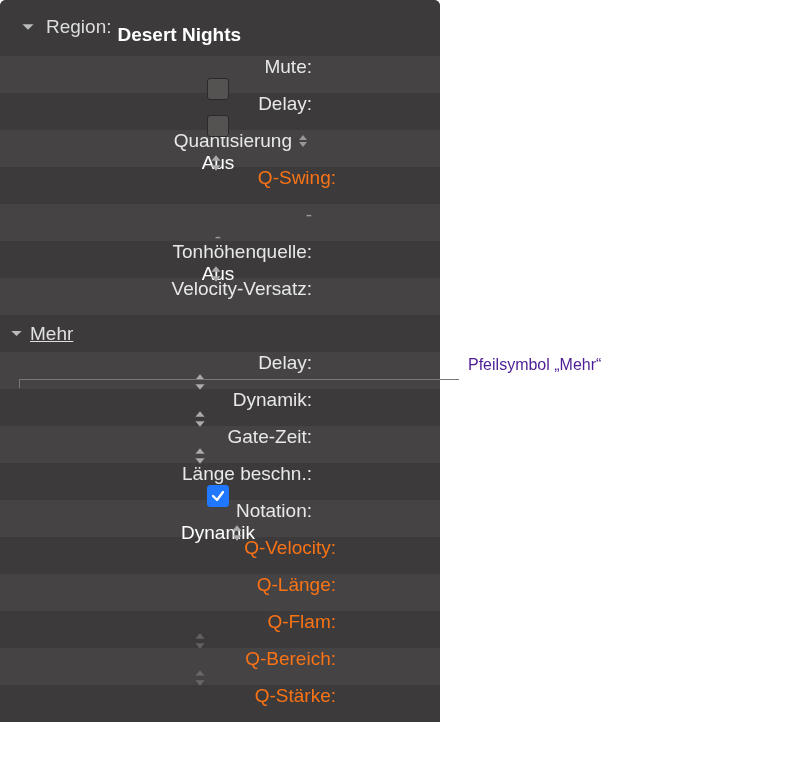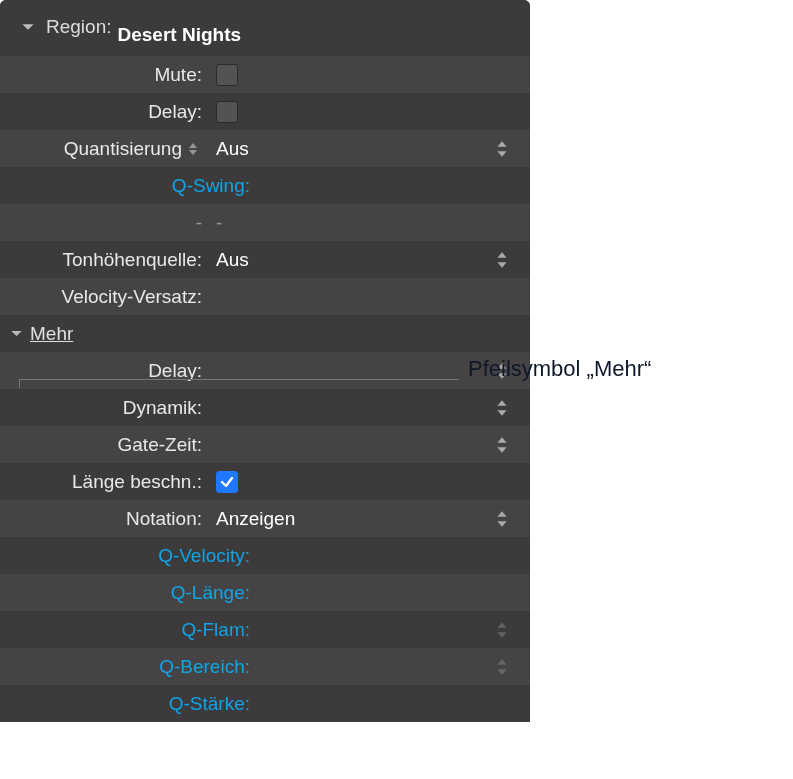--- a/index.html
+++ b/index.html
@@ -4,21 +4,21 @@
 <style>
   * { box-sizing: border-box; margin: 0; padding: 0; }
   body {
     font-family: -apple-system, "Helvetica Neue", Arial, sans-serif;
     background: #fff;
     width: 793px;
     height: 779px;
     position: relative;
   }
   .panel {
-    width: 530px;
+    width: 440px;
     background: #3c3a3a;
     color: #ccc;
     font-size: 19px;
     border-radius: 6px 6px 0 0;
     overflow: hidden;
   }
   .header {
     display: flex;
     align-items: center;
     padding: 8px 10px 10px 18px;
@@ -43,25 +43,26 @@
     font-weight: 700;
     margin-left: 6px;
     margin-top: 16px;
   }
   .rows { }
   .row {
     display: flex;
     align-items: center;
     height: 37px;
     padding: 0 10px 0 0;
+    flex-direction: column;
   }
   .row:nth-child(odd) { background: #454343; }
   .row:nth-child(even) { background: #3c3a3a; }
   .row.dimmed .label,
-  .row.dimmed .value { color: #0ea5e9; margin-left: 48px; }
+  .row.dimmed .value { color: #f97316; margin-left: 48px; }
   .label {
     width: 210px;
     text-align: right;
     padding-right: 8px;
     color: #e8e8e8;
     font-weight: 500;
     white-space: nowrap;
     display: flex;
     align-items: center;
     justify-content: flex-end;
@@ -150,22 +151,22 @@
     color:#999;
   }
   
   .callout-line {
     position: absolute;
     border-top: 1.5px solid #777;
     background: transparent;
   }
   .callout-text {
     position: absolute;
-    font-size: 22px;
-    color: #0f172a;
+    font-size: 16px;
+    color: #4c1d95;
     font-family: -apple-system, "Helvetica Neue", Arial, sans-serif;
   }
 </style>
 </head>
 <body>
 
 <div class="panel">
 
   <div class="header">
     <span class="disclosure">
@@ -307,21 +308,21 @@
           <svg width="16" height="16" viewBox="0 0 16 16">
               <path d="M3 8 L7 12 L13 4" stroke="#fff" stroke-width="2.3" fill="none" stroke-linecap="round" stroke-linejoin="round"></path>
             </svg>
         </div>
       </div>
     </div>
 
     <div class="row">
       <div class="label">Notation:</div>
       <div class="control">
-        <span class="value">Anzeigen</span>
+        <span class="value">Dynamik</span>
         <span class="stepper">
           <svg width="12" height="8" viewBox="0 0 10 7">
               <path d="M1 6 L5 1 L9 6 Z"></path>
             </svg>
           <svg width="12" height="8" viewBox="0 0 10 7">
               <path d="M1 1 L5 6 L9 1 Z"></path>
             </svg>
         </span>
       </div>
     </div>

